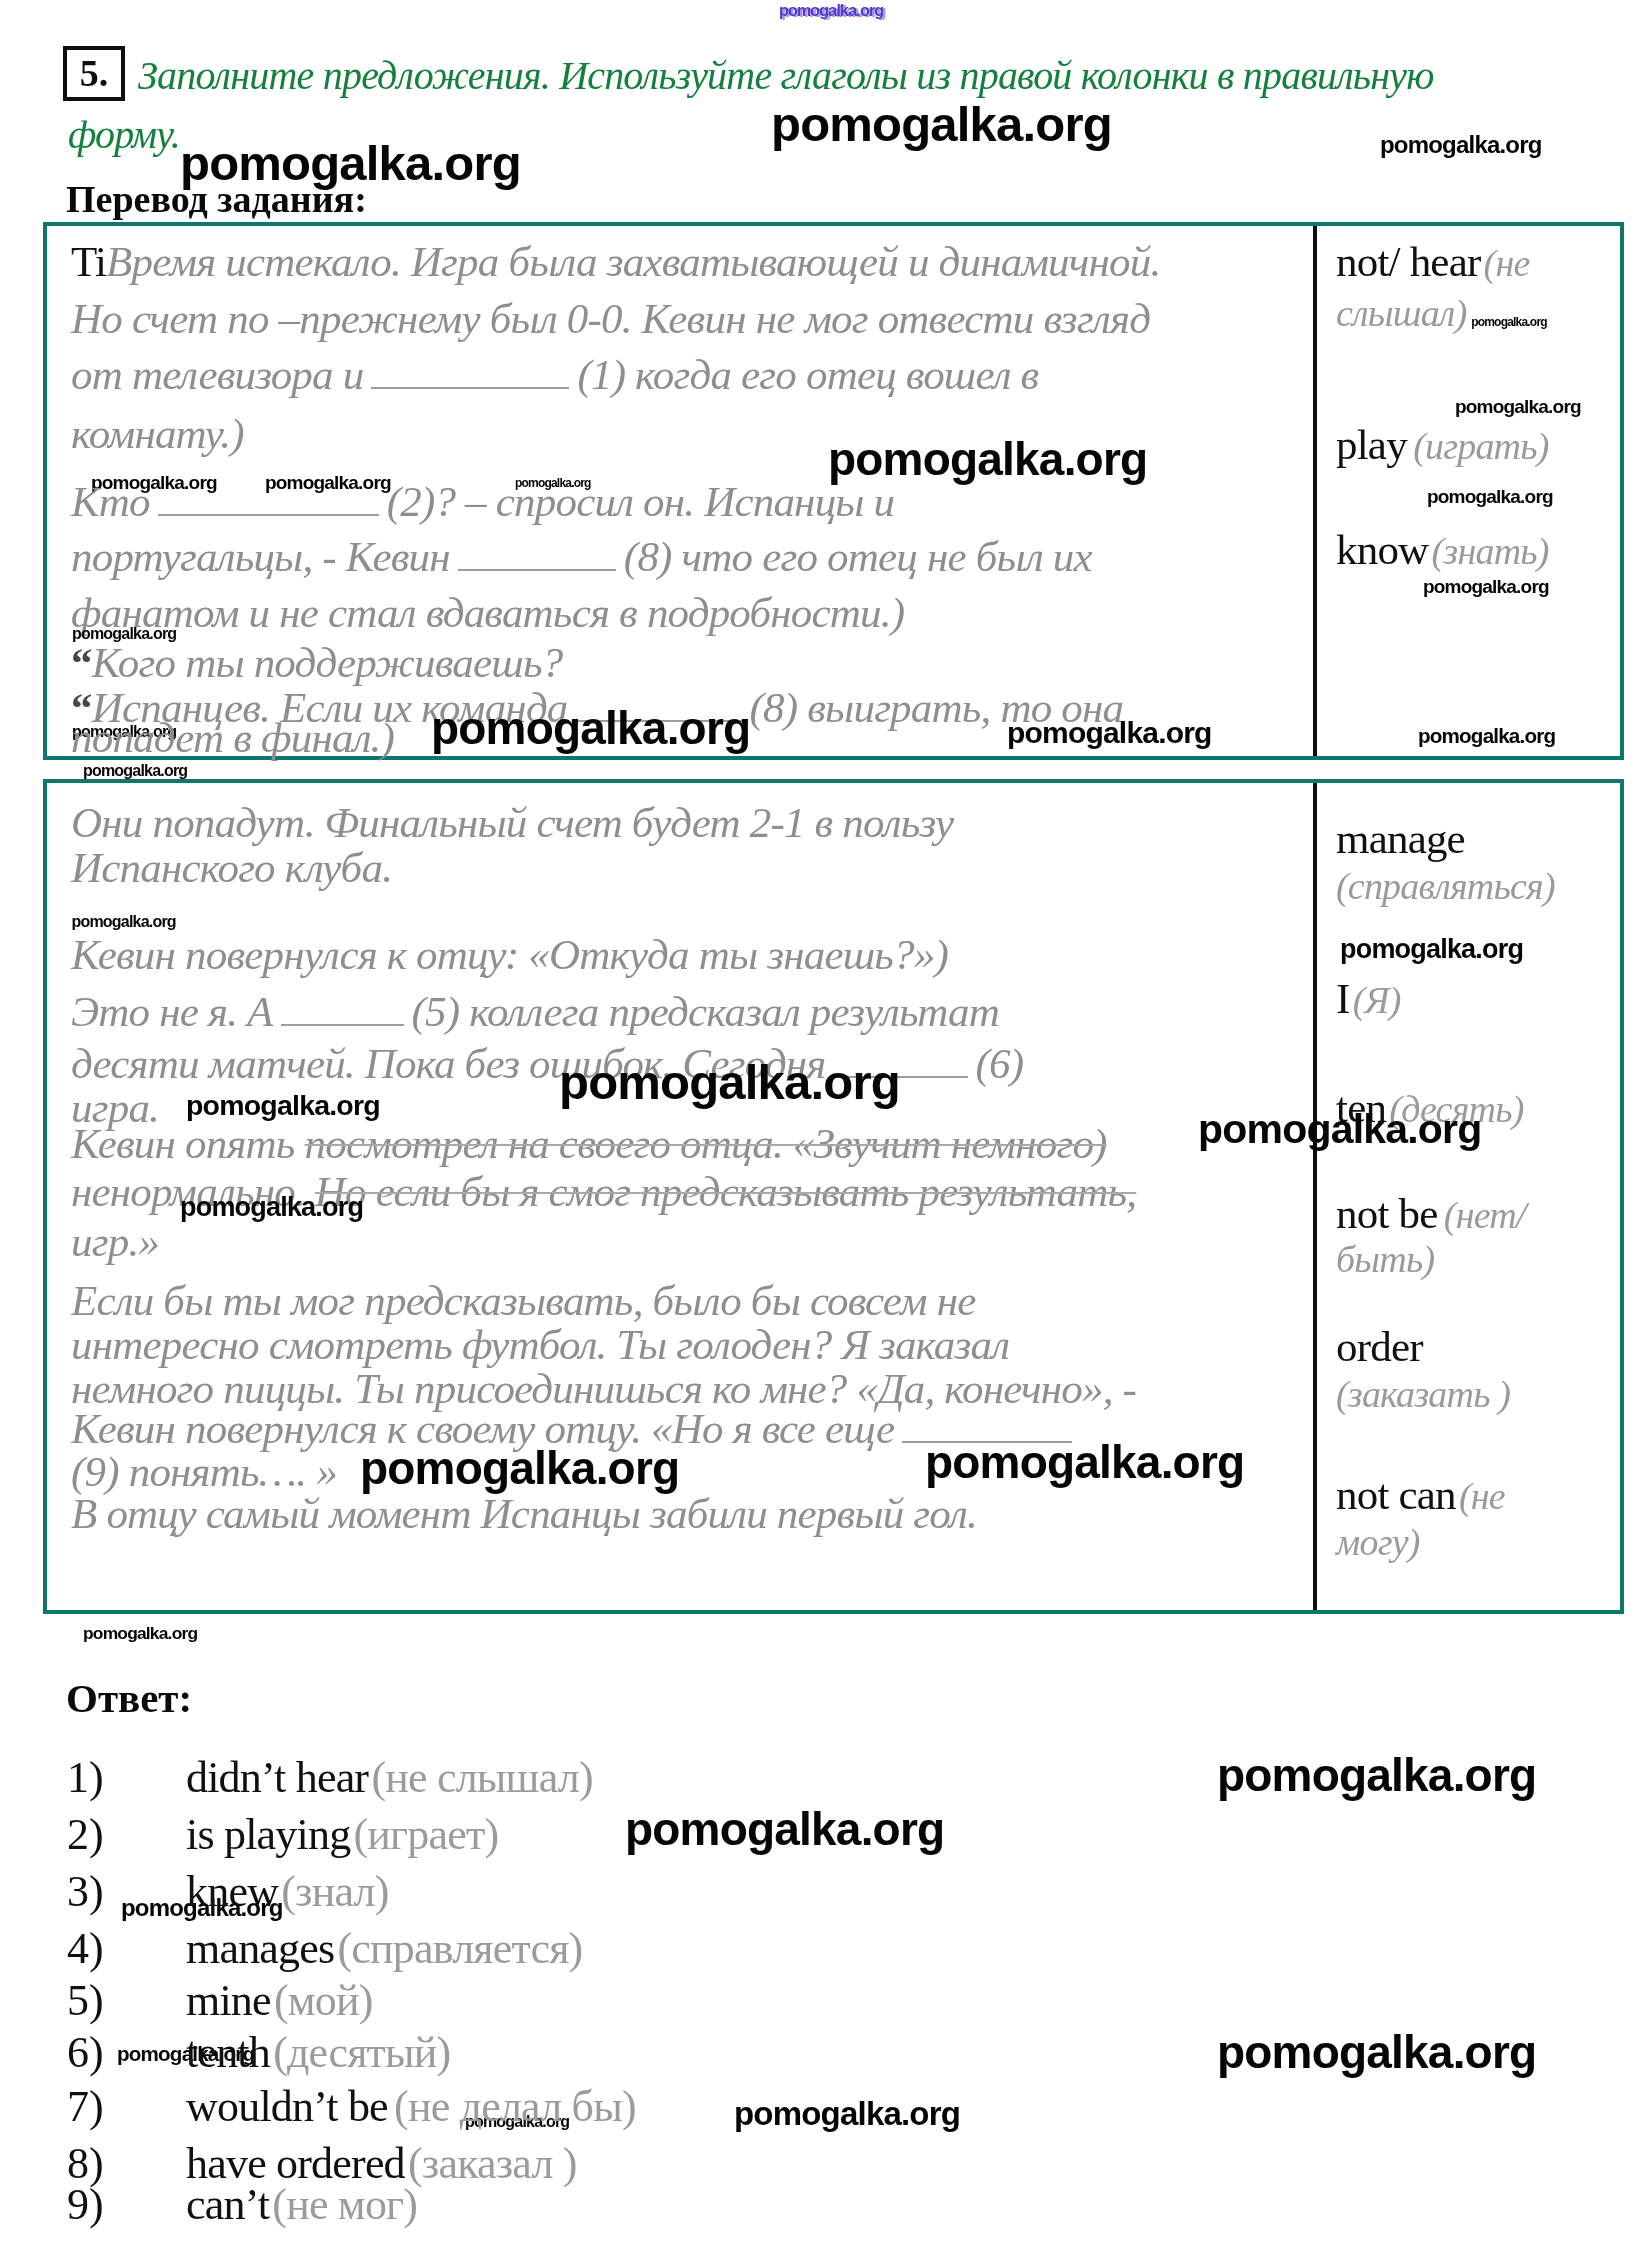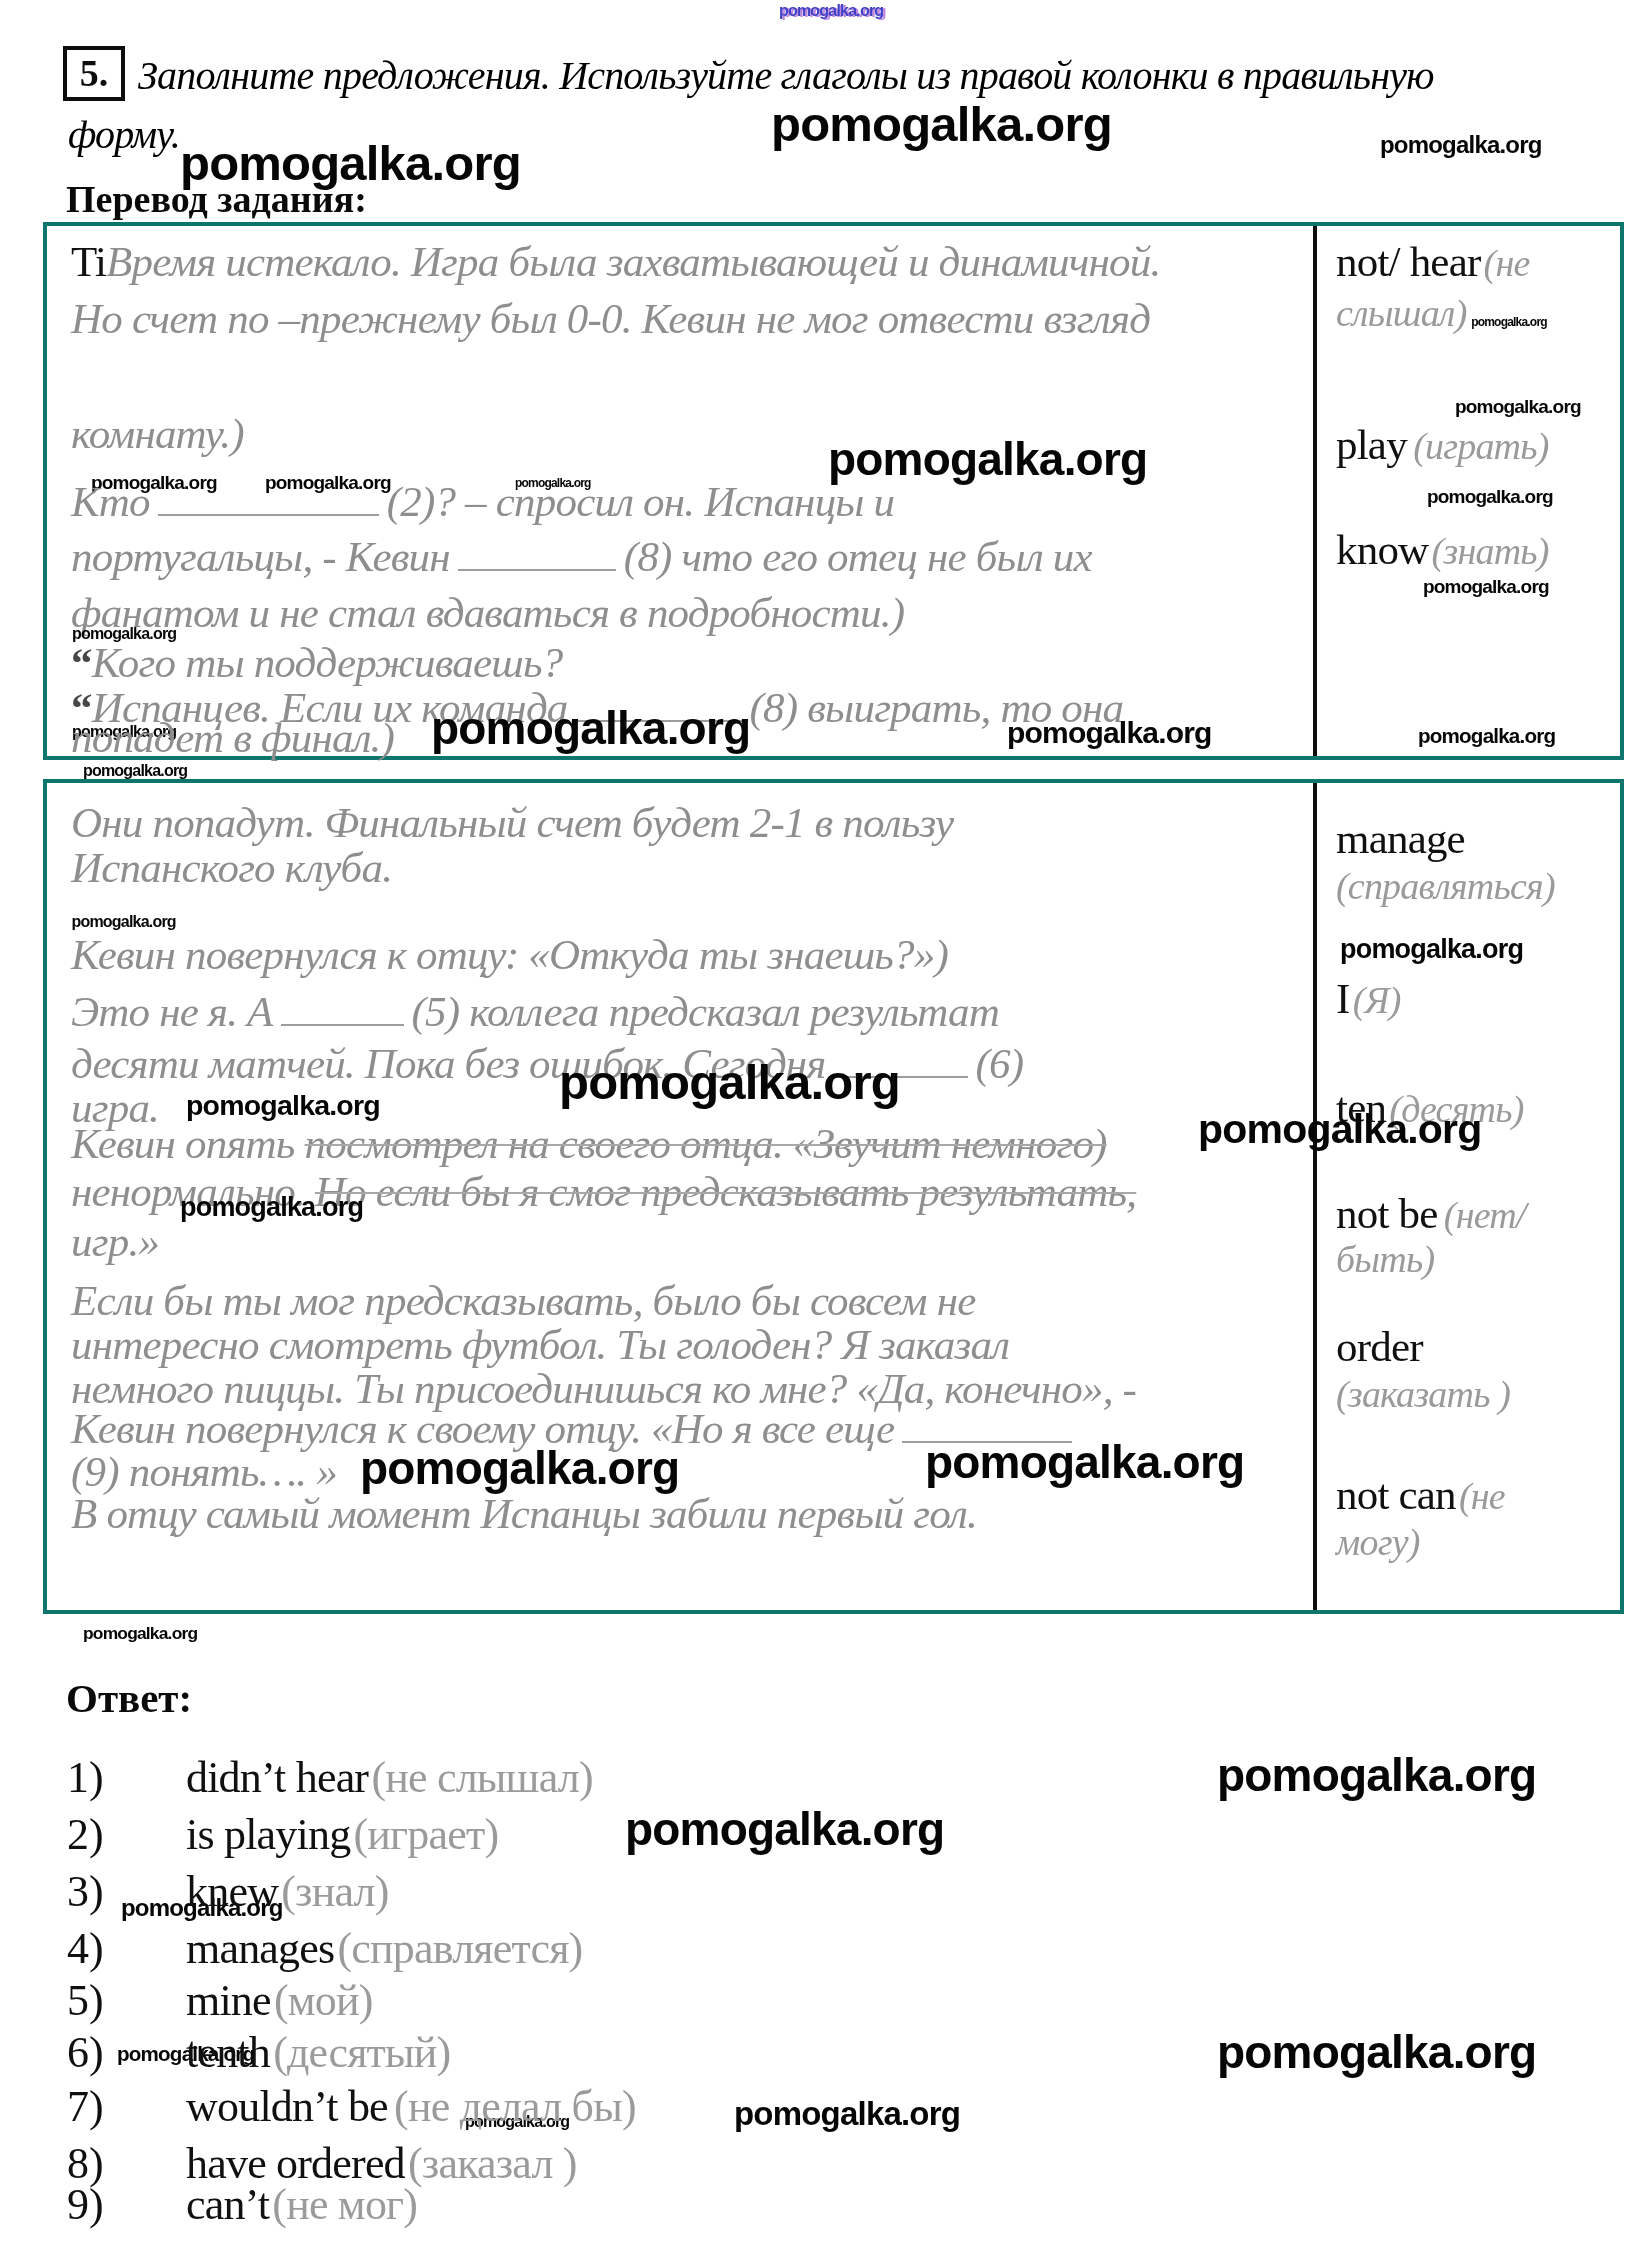--- a/index.html
+++ b/index.html
@@ -1,21 +1,21 @@
 <!DOCTYPE html>
 <html style="font-size:12.6px"><head>
 <meta charset="utf-8">
 <style>
   html,body{margin:0;padding:0;background:#ffffff;}
   #page{position:relative;width:1649px;height:2250px;background:#fff;overflow:hidden;
         font-family:"Liberation Serif","DejaVu Serif",serif;}
   .abs{position:absolute;white-space:nowrap;}
   
   .gtxt{font-style:italic;color:#8e8e8e;font-size:43px;letter-spacing:-0.8px;line-height:1.05;}
-  .gtxt-sm{font-style:italic;color:#000000;font-size:40px;letter-spacing:-0.8px;}
+  .gtxt-sm{font-style:italic;color:#15803d;font-size:40px;letter-spacing:-0.8px;}
   .blk{color:#111;font-style:normal;}
   .strike{text-decoration:line-through;text-decoration-color:#a8a8a8;text-decoration-thickness:1.6px;}
   .qmark{color:#474747;font-style:normal;font-weight:bold;}
   
   .blank{display:inline-block;height:8px;border-bottom:2.4px solid #9d9d9d;vertical-align:baseline;margin:0 8px;}
   
   .h-bold{font-weight:bold;color:#0a0a0a;}
   
   .numbox{box-sizing:border-box;border:4.7px solid #0d0d0d;width:62px;height:55px;text-align:center;
           font-weight:bold;font-size:38px;color:#0d0d0d;line-height:46px;}
@@ -52,20 +52,21 @@
   <div class="abs numbox" style="left:63px;top:46px;">5.</div>
   <div class="abs gtxt-sm" style="left:138px;top:52px;">Заполните предложения. Используйте глаголы из правой колонки в правильную</div>
   <div class="abs gtxt-sm" style="left:68px;top:111px;">форму.</div>
   <div class="abs h-bold" style="left:66px;top:177px;font-size:38px;font-family:Liberation Serif, serif;">Перевод задания:</div>
 
   <div class="abs tbl" style="left:43px;top:222px;width:1581px;height:538px;">
     <div class="vdiv" style="left:1266px;"></div>
 
     <div class="abs gtxt" style="left:24px;top:12.6px;"><span class="blk">Ti</span><span>Время истекало. Игра была захватывающей и динамичной.</span></div>
     <div class="abs gtxt" style="left:24px;top:70px;">Но счет по –прежнему был 0-0.  Кевин не мог отвести взгляд</div>
+    <div class="abs gtxt" style="left:24px;top:126px;"><span>от телевизора и</span><span class="blank" style="width:198px;"></span><span>(1) когда его отец вошел в</span></div>
     <div class="abs gtxt" style="left:24px;top:185px;">комнату.)</div>
 
     <div class="abs wm wm24" style="left:44px;top:247px;">pomogalka.org</div>
     <div class="abs wm wm24" style="left:218px;top:247px;">pomogalka.org</div>
     <div class="abs wm wm15" style="left:468px;top:251px;">pomogalka.org</div>
     <div class="abs wm wm58 z" style="left:781px;top:210px;">pomogalka.org</div>
 
     <div class="abs gtxt" style="left:24px;top:253px;"><span>Кто</span><span class="blank" style="width:221px;"></span><span>(2)? – спросил он. Испанцы и</span></div>
     <div class="abs gtxt" style="left:24px;top:308px;"><span>португальцы, - Кевин</span><span class="blank" style="width:158px;"></span><span>(8) что его отец не был их</span></div>
     <div class="abs gtxt" style="left:24px;top:364px;">фанатом и не стал вдаваться в подробности.)</div>

